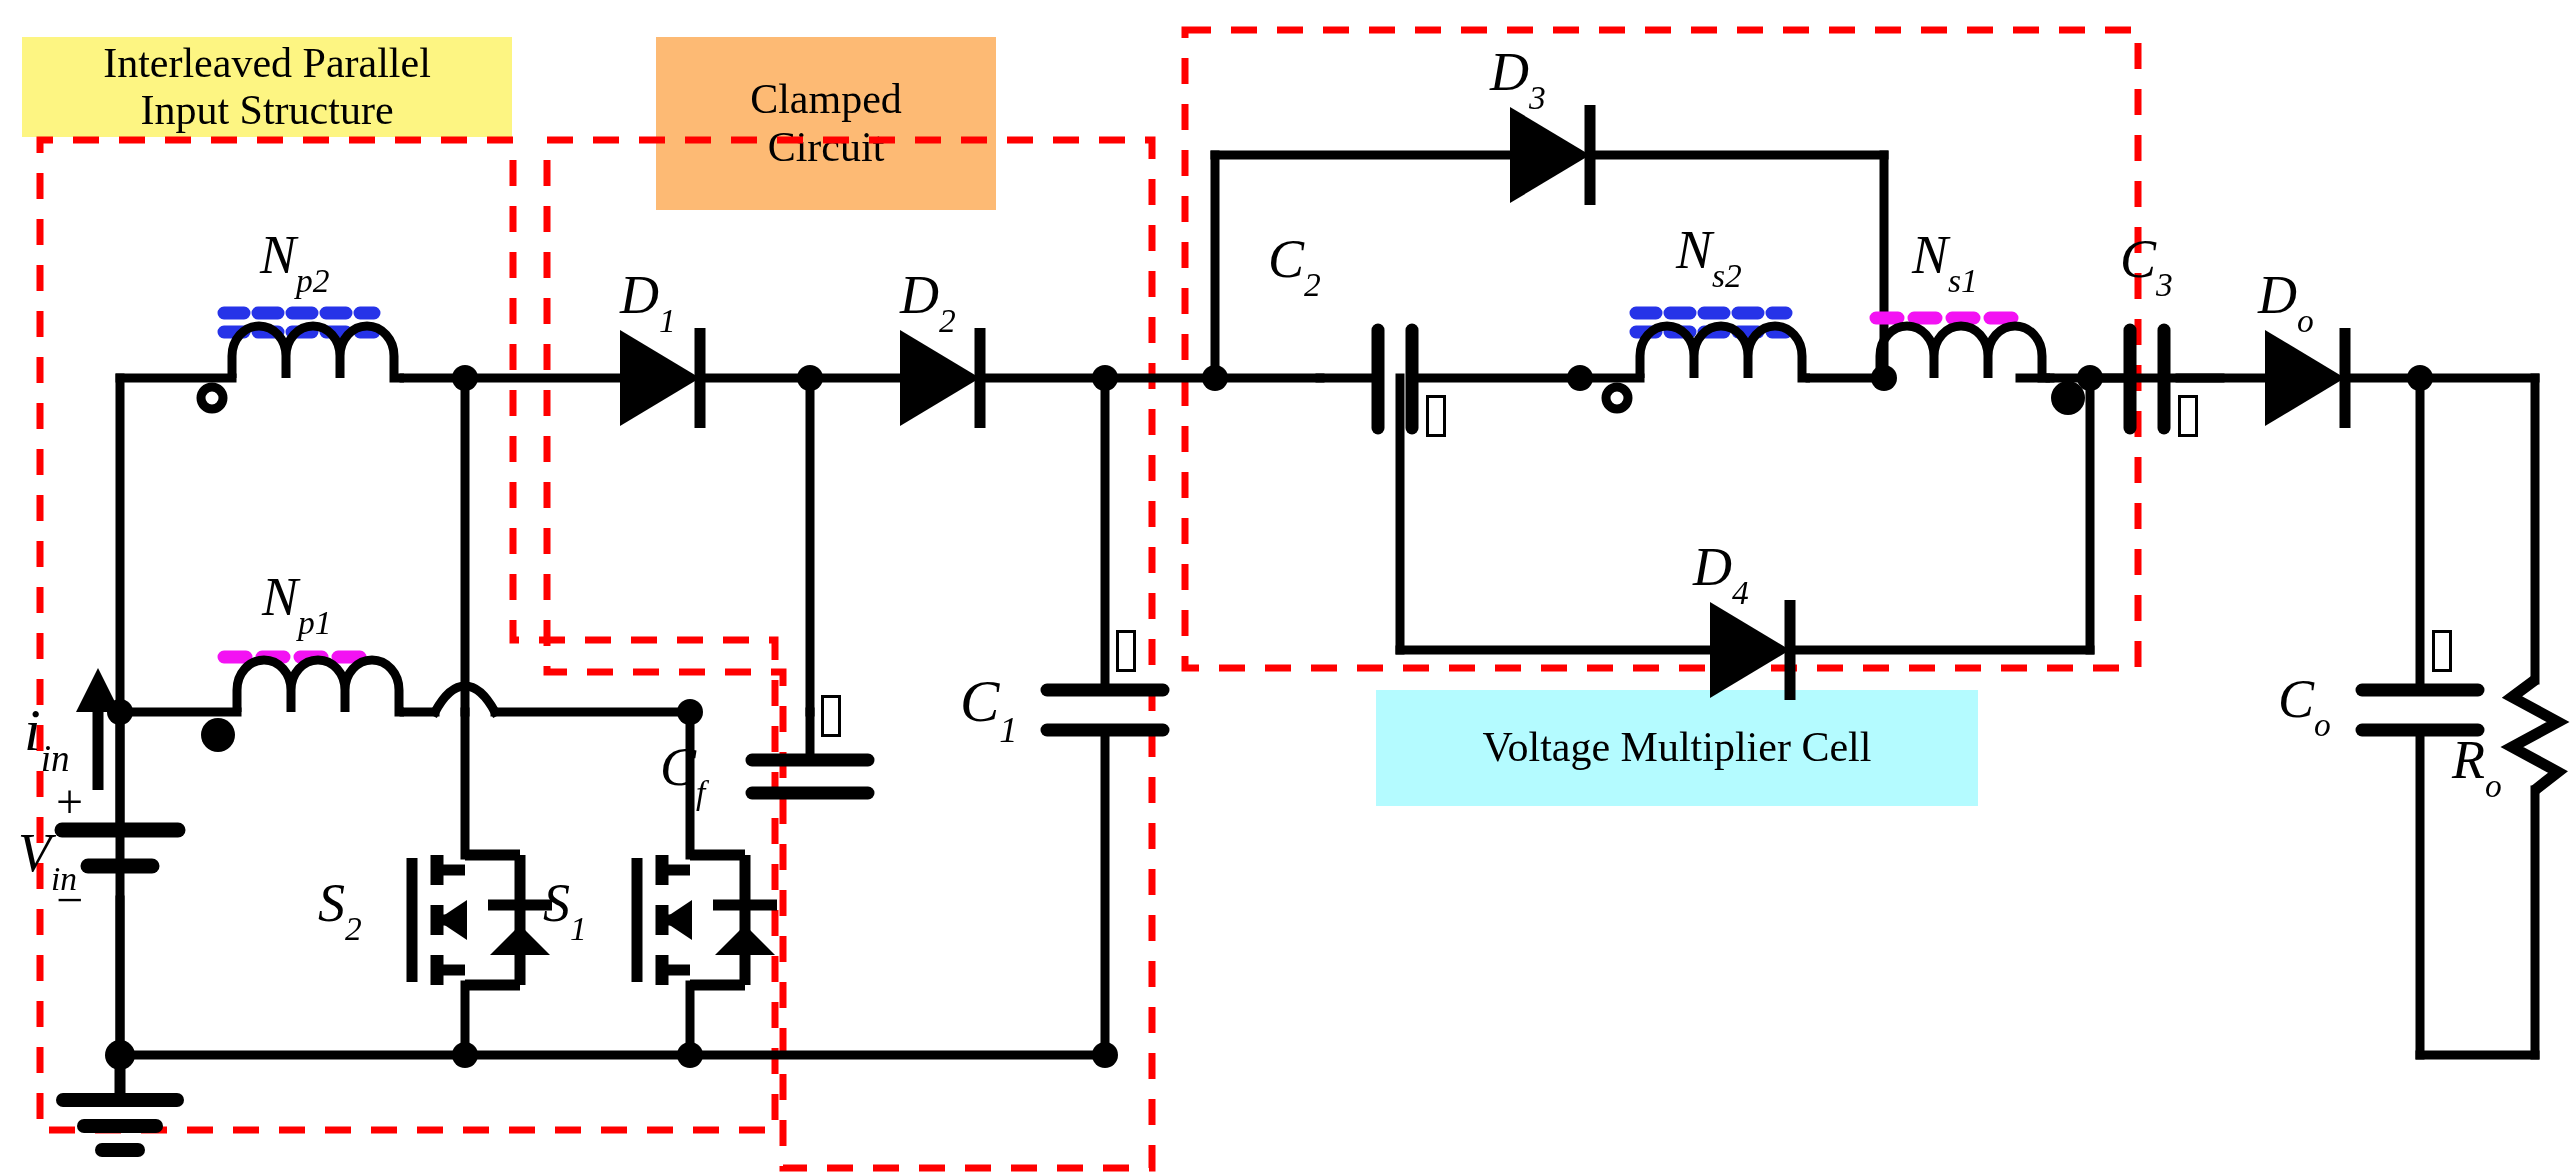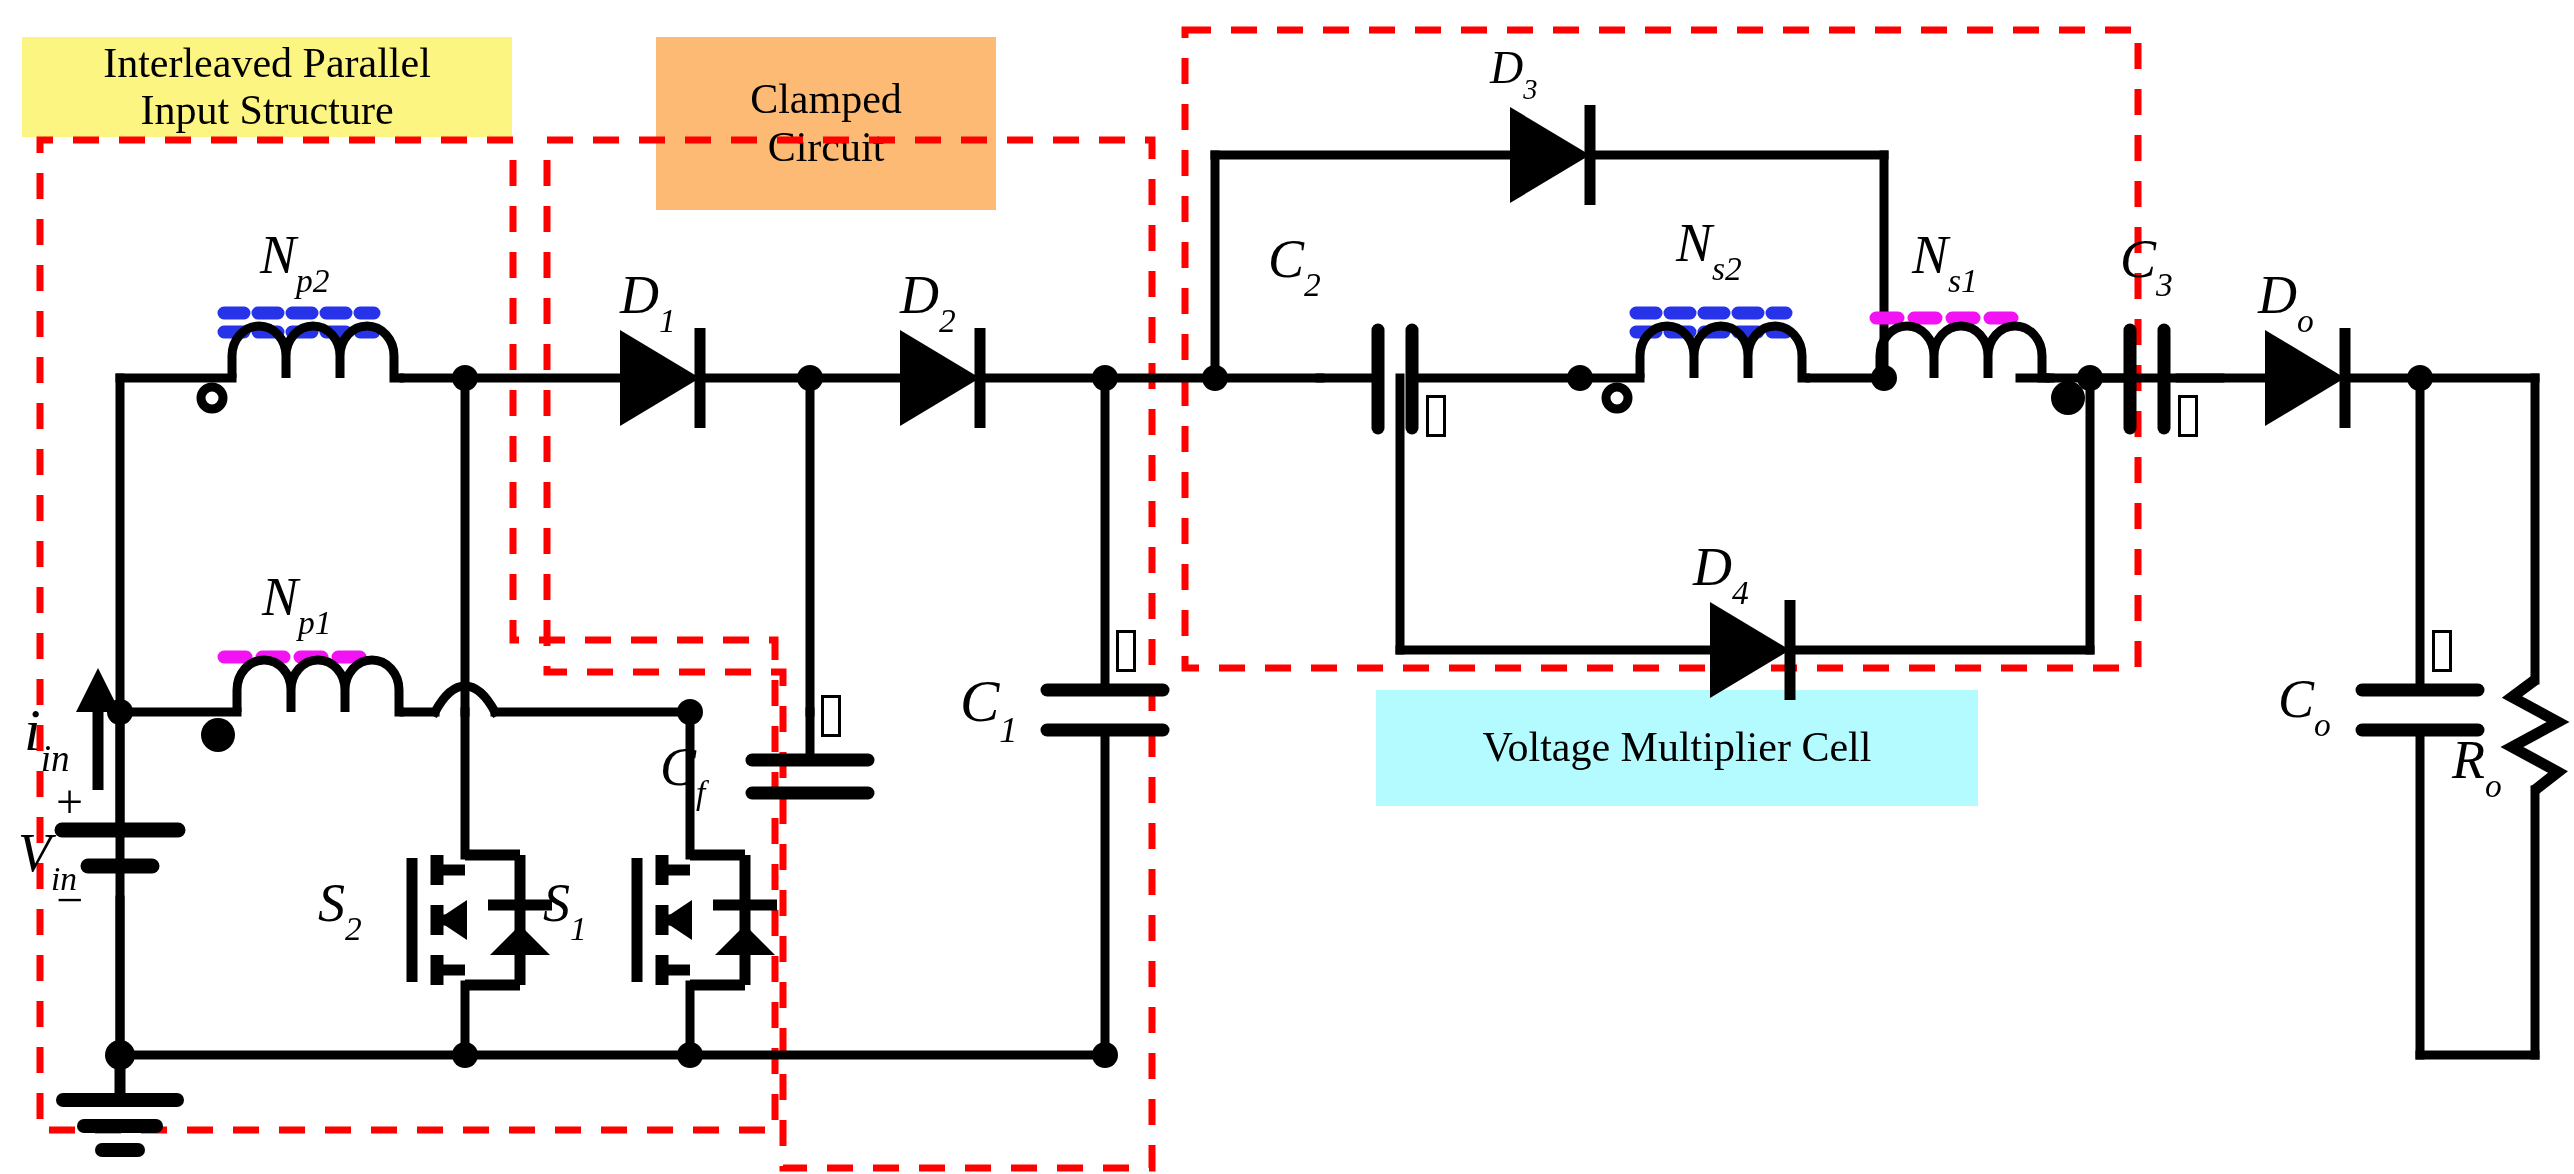--- a/index.html
+++ b/index.html
@@ -288,34 +288,34 @@
       <path d="M2535,680 L2512,697 L2558,722 L2512,747 L2558,772 L2535,790" fill="none" stroke="#000" stroke-width="11"></path>
     </g>
   </svg>
 
   <div class="lbl" style="left:260px;top:228px;font-size:54px;">
     <span>N</span><span class="sub">p2</span>
   </div>
   <div class="lbl" style="left:262px;top:570px;font-size:54px;">
     <span>N</span><span class="sub">p1</span>
   </div>
-  <div class="lbl" style="left:1676px;top:216px;font-size:54px;">
+  <div class="lbl" style="left:1676px;top:223px;font-size:54px;">
     <span>N</span><span class="sub">s2</span>
   </div>
   <div class="lbl" style="left:1912px;top:228px;font-size:54px;">
     <span>N</span><span class="sub">s1</span>
   </div>
 
   <div class="lbl" style="left:620px;top:268px;font-size:54px;">
     <span>D</span><span class="sub">1</span>
   </div>
   <div class="lbl" style="left:900px;top:268px;font-size:54px;">
     <span>D</span><span class="sub">2</span>
   </div>
-  <div class="lbl" style="left:1490px;top:45px;font-size:46px;text-align:center;">
+  <div class="lbl" style="left:1490px;top:45px;font-size:54px;text-align:center;">
     <span>D</span><span class="sub">3</span>
   </div>
   <div class="lbl" style="left:1693px;top:540px;font-size:54px;">
     <span>D</span><span class="sub">4</span>
   </div>
   <div class="lbl" style="left:2258px;top:268px;font-size:54px;">
     <span>D</span><span class="sub">o</span>
   </div>
 
   <div class="lbl" style="left:660px;top:740px;font-size:54px;">

